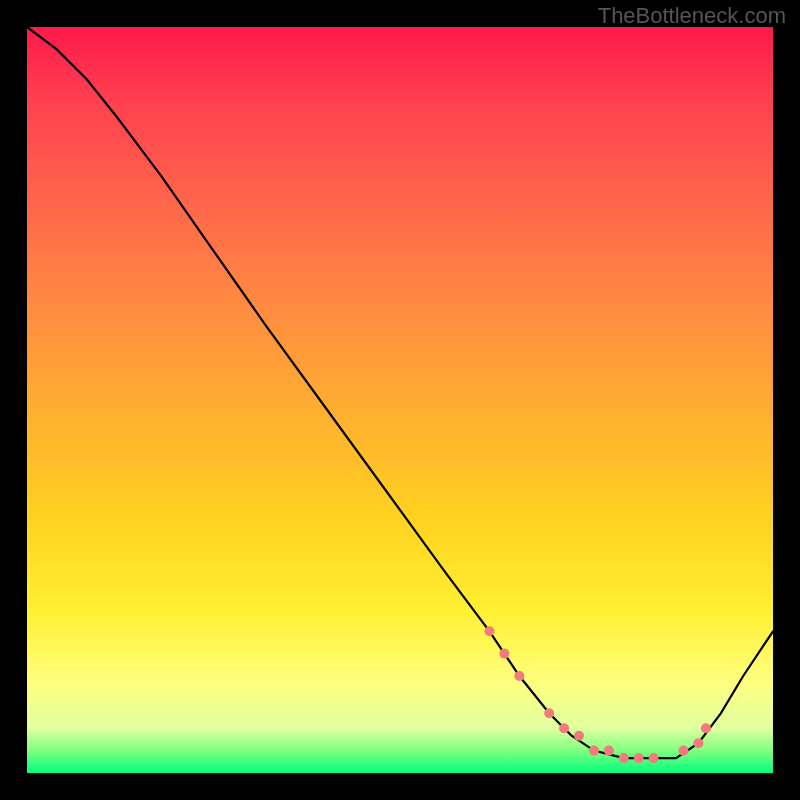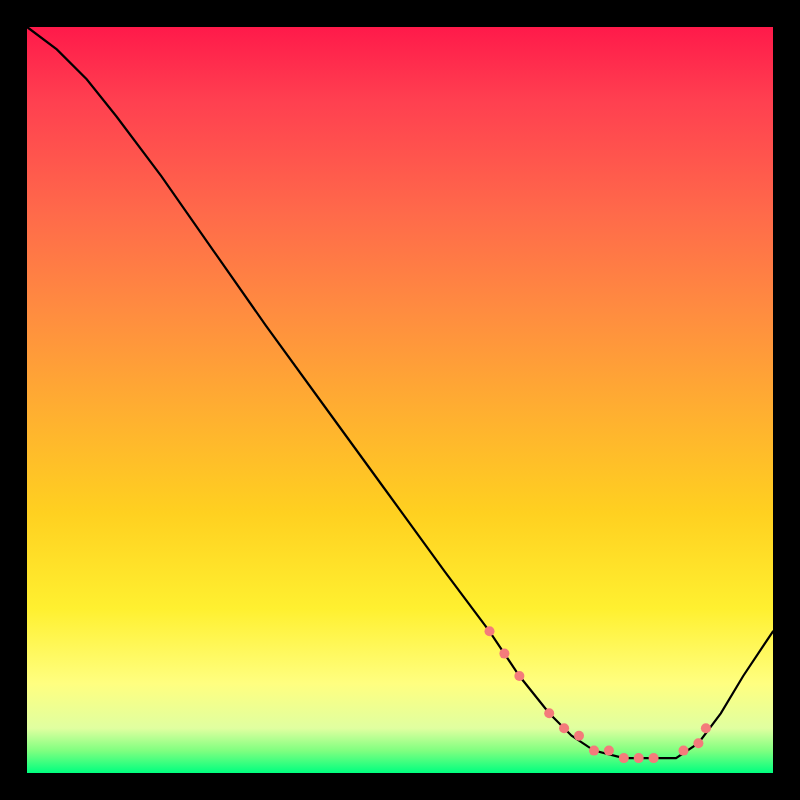--- a/index.html
+++ b/index.html
@@ -75,13 +75,14 @@
         <circle cx="581.9" cy="723.6" r="5" fill="#f47b7b"></circle>
         <circle cx="596.8" cy="731.1" r="5" fill="#f47b7b"></circle>
         <circle cx="611.7" cy="731.1" r="5" fill="#f47b7b"></circle>
         <circle cx="626.6" cy="731.1" r="5" fill="#f47b7b"></circle>
         <circle cx="656.5" cy="723.6" r="5" fill="#f47b7b"></circle>
         <circle cx="671.4" cy="716.2" r="5" fill="#f47b7b"></circle>
         <circle cx="678.9" cy="701.2" r="5" fill="#f47b7b"></circle>
       </g>
   </svg>
 
+  <div class="watermark">TheBottleneck.com</div>
 </div>
 
 </body></html>

